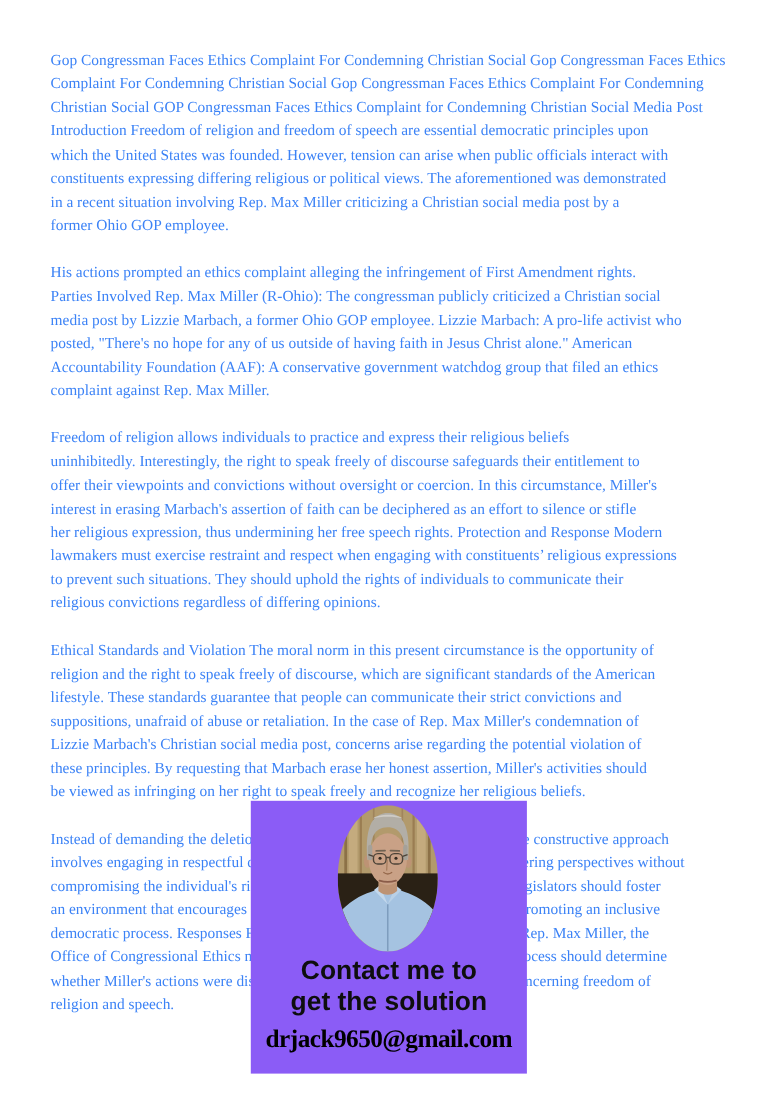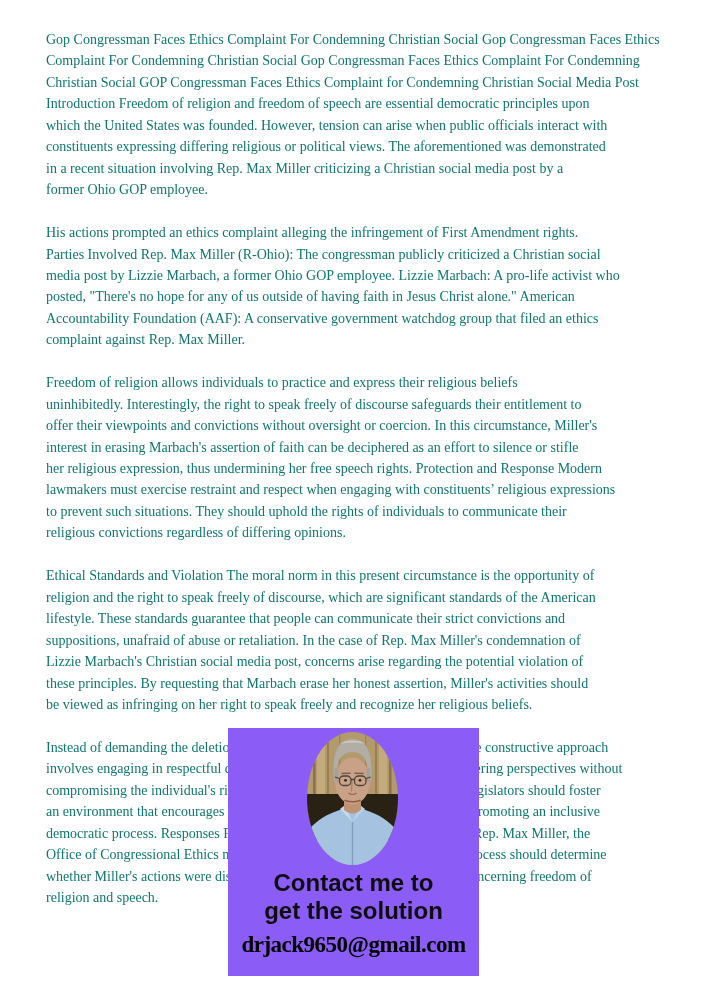--- a/index.html
+++ b/index.html
@@ -5,24 +5,24 @@
   html, body { margin: 0; padding: 0; }
   body {
     width: 708px; height: 1000px;
     background: #ffffff;
     position: relative;
     overflow: hidden;
     font-family: "Liberation Serif", serif;
   }
   .doc {
     position: absolute;
-    left: 46px; top: 29px; right: 8px;
+    left: 46px; top: 45px; right: 8px;
     font-size: 14px;
     line-height: 21.45px;
-    color: #0f766e;
+    color: #3b82f6;
   }
   .doc p {
     margin: 0 0 21.45px 0;
     white-space: pre-line;
   }
   .overlay {
     position: absolute;
     left: 228px; top: 728px;
     width: 251px; height: 248px;
   }

